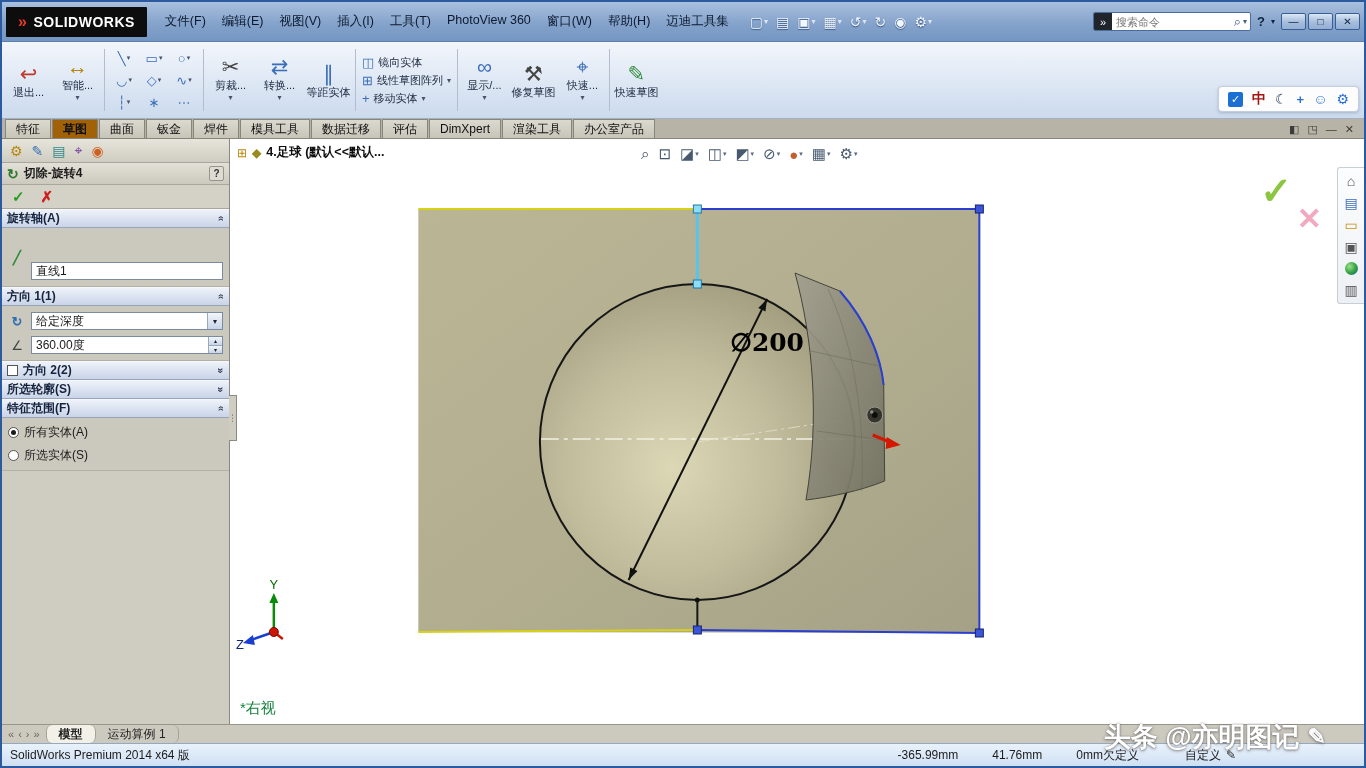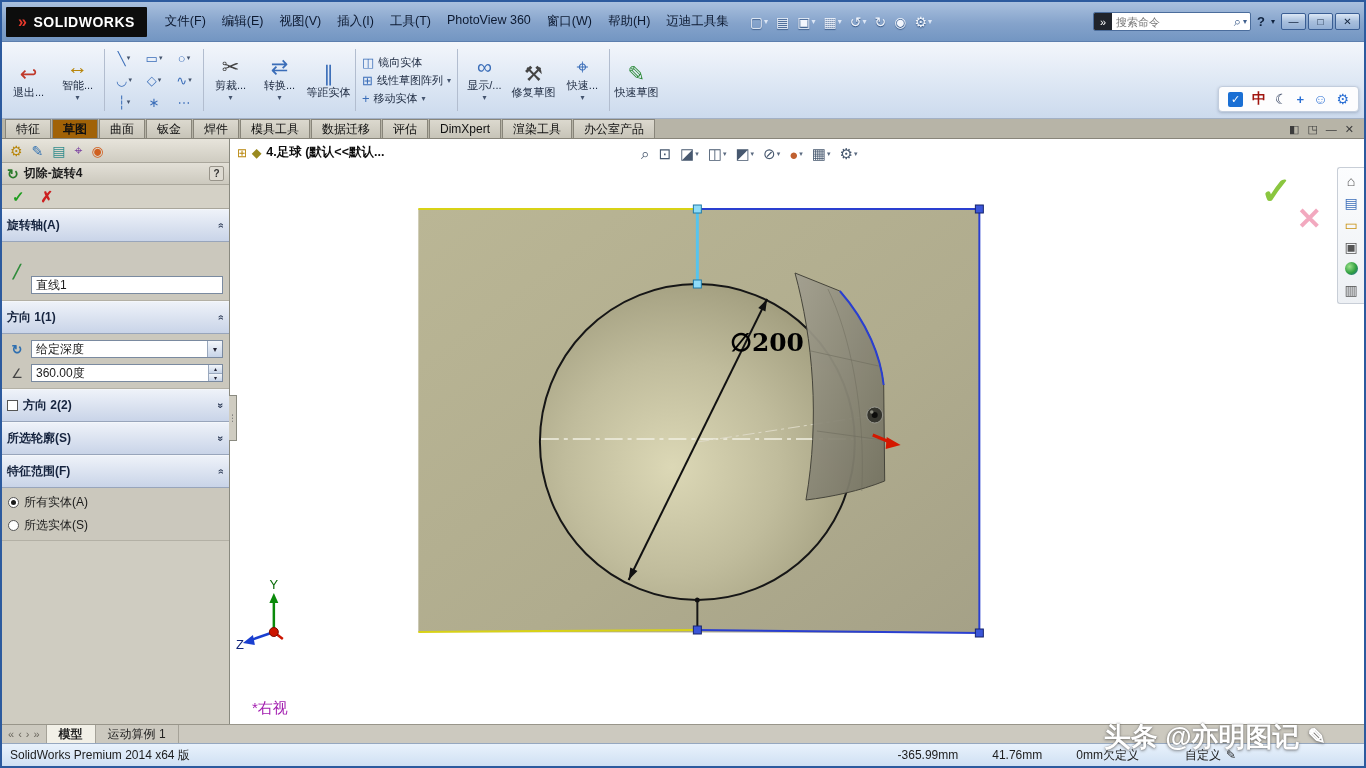--- a/index.html
+++ b/index.html
@@ -87,21 +87,21 @@
   .pm-title{height:22px;display:flex;align-items:center;gap:5px;padding:0 5px;
     background:linear-gradient(#e3e0d7,#ccc9be);border-bottom:1px solid #a9a69b;font-weight:bold;}
   .pm-title .tic{color:#2a7a2a;font-size:14px;}
   .pm-help{margin-left:auto;width:15px;height:15px;border:1px solid #98948a;border-radius:2px;
     background:#dedbd2;display:flex;align-items:center;justify-content:center;
     font-size:10px;font-weight:bold;color:#333;}
   .pm-ok{height:24px;display:flex;align-items:center;gap:16px;padding:0 10px;background:#d4d1c6;
     border-bottom:1px solid #a9a69b;}
   .okg{color:var(--ok-green,#1f9e1f);font-weight:bold;font-size:15px;}
   .cxr{color:var(--cancel-red,#cc2020);font-weight:bold;font-size:15px;}
-  .sec-h{height:33px;background:linear-gradient(var(--section-header-from,#eef2f9),var(--section-header-to,#c9d4e8));
+  .sec-h{height:19px;background:linear-gradient(var(--section-header-from,#eef2f9),var(--section-header-to,#c9d4e8));
     border-top:1px solid #f4f7fb;border-bottom:1px solid #98a5bb;color:#15233e;font-weight:bold;
     display:flex;align-items:center;gap:5px;padding:0 5px;}
   .chev{margin-left:auto;font-size:10px;color:#2c3a55;transform:rotate(-90deg);}
   .chev.down{transform:rotate(90deg);}
   .sec-c{background:#cbc8bd;padding:6px 6px;display:flex;flex-direction:column;gap:6px;
     border-bottom:1px solid #b3b0a5;}
   .prow{display:flex;align-items:center;gap:5px;}
   .ric{width:18px;text-align:center;font-size:13px;font-weight:bold;}
   .ric.axis{color:#2e8b3a;} .ric.rot{color:#2e6fb0;} .ric.ang{color:#444;font-weight:normal;}
   .field{flex:1;background:#fff;border:1px solid #7a8aa0;height:18px;display:flex;
@@ -140,28 +140,28 @@
     color:var(--confirm-green,#8ac63f);z-index:3;}
   .confirm-x{position:absolute;top:62px;right:42px;font-size:30px;font-weight:bold;
     color:var(--confirm-pink,#f2a9bf);z-index:3;}
   .sidestrip{position:absolute;right:0;top:28px;width:27px;background:linear-gradient(#fcfdfe,#edf0f4);
     border:1px solid #c8ced7;border-right:none;border-radius:3px 0 0 3px;display:flex;
     flex-direction:column;align-items:center;gap:8px;padding:6px 0;z-index:3;}
   .si{font-size:14px;color:#555;line-height:14px;}
   .si.amber{color:#c89010;} .si.blue{color:#3a6db8;}
   .earth{width:13px;height:13px;border-radius:50%;
     background:radial-gradient(circle at 35% 35%,#9be28a,#2f9e3f 55%,#1c5fae);}
-  .view-label{position:absolute;left:22px;bottom:6px;font-size:15px;color:#a21caf;z-index:3;}
+  .view-label{position:absolute;left:10px;bottom:6px;font-size:15px;color:#15803d;z-index:3;}
 
   
   .bottomtabs{position:absolute;top:722px;left:0;right:0;height:19px;background:#ccc9bf;
     border-top:1px solid #98958a;display:flex;align-items:stretch;font-size:12px;}
   .nav{display:flex;align-items:center;gap:4px;padding:0 6px;color:#6a675e;}
   .nav span{font-size:11px;}
-  .btab{display:flex;align-items:center;padding:0 12px;border-right:1px solid #a5a298;color:#222;}
+  .btab{display:flex;align-items:center;padding:0 12px;border-right:1px solid #a5a298;color:#222;border-radius:6px;}
   .btab.active{background:#f2f0e7;font-weight:bold;border-left:1px solid #a5a298;}
 
   
   .statusbar{position:absolute;top:741px;left:0;right:0;bottom:0;
     background:linear-gradient(var(--status-from,#e9f2fc),var(--status-to,#cfe0f3));
     border-top:1px solid #96a8c0;display:flex;align-items:center;padding:0 8px;font-size:12px;color:#1c1c1c;}
   .sb-left{white-space:nowrap;}
   .sb-coords{margin-left:auto;display:flex;gap:34px;white-space:nowrap;}
   .sb-state{white-space:nowrap;}
   .sb-custom{margin-left:46px;margin-right:120px;display:flex;align-items:center;gap:5px;white-space:nowrap;}

